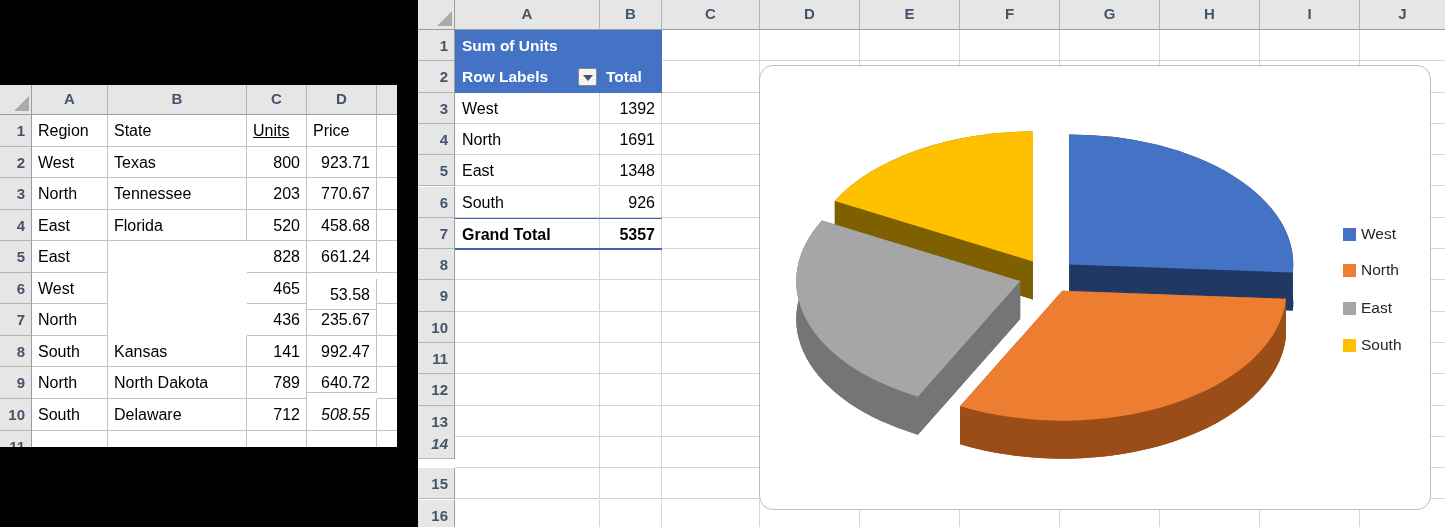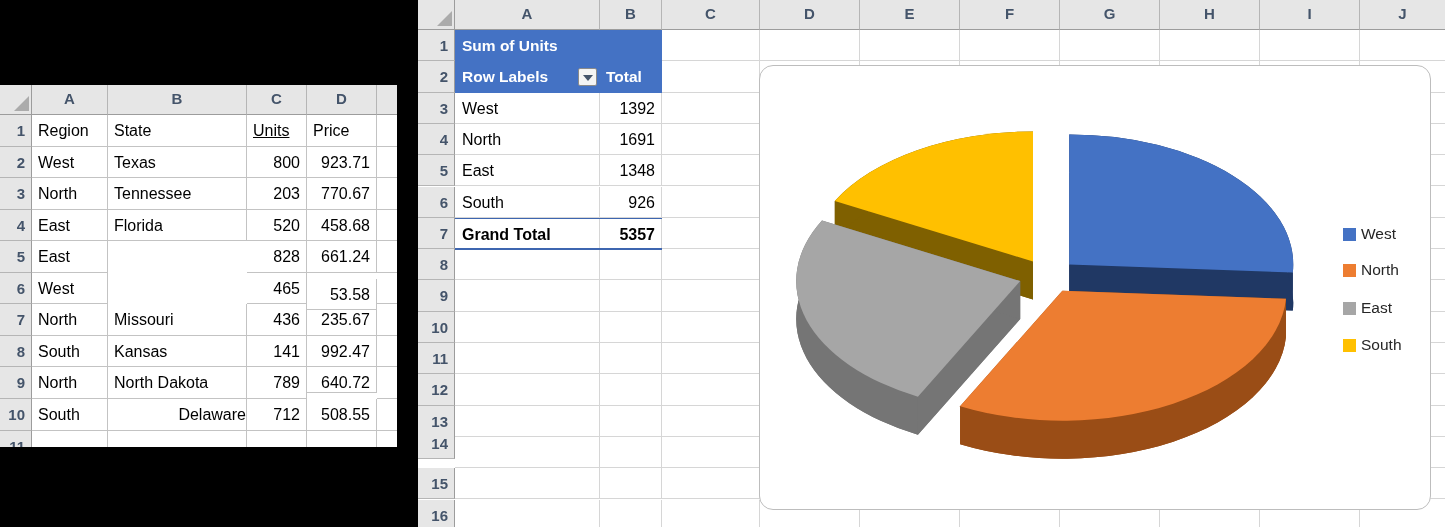--- a/index.html
+++ b/index.html
@@ -85,41 +85,40 @@
       <div class="cell txt-r" style="left: 247px; top: 156.24px; width: 60px; height: 31.56px; line-height: 31.56px;">828</div>
       <div class="cell txt-r" style="left: 307px; top: 156.24px; width: 70px; height: 31.56px; line-height: 31.56px;">661.24</div>
       <div class="cell txt-l" style="left: 377px; top: 156.24px; width: 21px; height: 31.56px; line-height: 31.56px;"></div>
       <div class="rhdr" style="left: 0px; top: 187.8px; width: 32px; height: 31.56px; line-height: 31.56px;">6</div>
       <div class="cell txt-l" style="left: 32px; top: 187.8px; width: 76px; height: 31.56px; line-height: 31.56px;">West</div>
       <div class="cell txt-r" style="left: 247px; top: 187.8px; width: 60px; height: 31.56px; line-height: 31.56px;">465</div>
       <div class="cell txt-r" style="left: 307px; top: 187.8px; width: 70px; height: 31.56px; line-height: 31.56px; margin-top: 6px;">53.58</div>
       <div class="cell txt-l" style="left: 377px; top: 187.8px; width: 21px; height: 31.56px; line-height: 31.56px;"></div>
       <div class="rhdr" style="left: 0px; top: 219.36px; width: 32px; height: 31.56px; line-height: 31.56px;">7</div>
       <div class="cell txt-l" style="left: 32px; top: 219.36px; width: 76px; height: 31.56px; line-height: 31.56px;">North</div>
-      <div class="cell txt-l" style="left: 108px; top: 219.36px; width: 139px; height: 31.56px; line-height: 31.56px;">Missouri</div>
       <div class="cell txt-r" style="left: 247px; top: 219.36px; width: 60px; height: 31.56px; line-height: 31.56px;">436</div>
       <div class="cell txt-r" style="left: 307px; top: 219.36px; width: 70px; height: 31.56px; line-height: 31.56px;">235.67</div>
       <div class="cell txt-l" style="left: 377px; top: 219.36px; width: 21px; height: 31.56px; line-height: 31.56px;"></div>
       <div class="rhdr" style="left: 0px; top: 250.92px; width: 32px; height: 31.56px; line-height: 31.56px;">8</div>
       <div class="cell txt-l" style="left: 32px; top: 250.92px; width: 76px; height: 31.56px; line-height: 31.56px;">South</div>
       <div class="cell txt-l" style="left: 108px; top: 250.92px; width: 139px; height: 31.56px; line-height: 31.56px;">Kansas</div>
       <div class="cell txt-r" style="left: 247px; top: 250.92px; width: 60px; height: 31.56px; line-height: 31.56px;">141</div>
       <div class="cell txt-r" style="left: 307px; top: 250.92px; width: 70px; height: 31.56px; line-height: 31.56px;">992.47</div>
       <div class="cell txt-l" style="left: 377px; top: 250.92px; width: 21px; height: 31.56px; line-height: 31.56px;"></div>
       <div class="rhdr" style="left: 0px; top: 282.48px; width: 32px; height: 31.56px; line-height: 31.56px;">9</div>
       <div class="cell txt-l" style="left: 32px; top: 282.48px; width: 76px; height: 31.56px; line-height: 31.56px;">North</div>
       <div class="cell txt-l" style="left: 108px; top: 282.48px; width: 139px; height: 31.56px; line-height: 31.56px;">North Dakota</div>
       <div class="cell txt-r" style="left: 247px; top: 282.48px; width: 60px; height: 31.56px; line-height: 31.56px;">789</div>
       <div class="cell txt-r" style="left: 307px; top: 282.48px; width: 70px; height: 26px; line-height: 31.56px;">640.72</div>
       <div class="cell txt-l" style="left: 377px; top: 282.48px; width: 21px; height: 31.56px; line-height: 31.56px;"></div>
       <div class="rhdr" style="left: 0px; top: 314.04px; width: 32px; height: 31.56px; line-height: 31.56px;">10</div>
       <div class="cell txt-l" style="left: 32px; top: 314.04px; width: 76px; height: 31.56px; line-height: 31.56px;">South</div>
-      <div class="cell txt-l" style="left: 108px; top: 314.04px; width: 139px; height: 31.56px; line-height: 31.56px; text-align: right;">Delaware</div>
+      <div class="cell txt-l" style="left: 108px; top: 314.04px; width: 139px; height: 31.56px; line-height: 31.56px;">Delaware</div>
       <div class="cell txt-r" style="left: 247px; top: 314.04px; width: 60px; height: 31.56px; line-height: 31.56px;">712</div>
-      <div class="cell txt-r" style="left: 307px; top: 314.04px; width: 70px; height: 31.56px; line-height: 31.56px;">508.55</div>
+      <div class="cell txt-r" style="left: 307px; top: 314.04px; width: 70px; height: 31.56px; line-height: 31.56px; font-style: italic;">508.55</div>
       <div class="cell txt-l" style="left: 377px; top: 314.04px; width: 21px; height: 31.56px; line-height: 31.56px;"></div>
       <div class="rhdr" style="left: 0px; top: 345.6px; width: 32px; height: 31.56px; line-height: 31.56px;">11</div>
       <div class="cell txt-l" style="left: 32px; top: 345.6px; width: 76px; height: 31.56px; line-height: 31.56px;"></div>
       <div class="cell txt-l" style="left: 108px; top: 345.6px; width: 139px; height: 31.56px; line-height: 31.56px;"></div>
       <div class="cell txt-l" style="left: 247px; top: 345.6px; width: 60px; height: 31.56px; line-height: 31.56px;"></div>
       <div class="cell txt-l" style="left: 307px; top: 345.6px; width: 70px; height: 31.56px; line-height: 31.56px;"></div>
       <div class="cell txt-l" style="left: 377px; top: 345.6px; width: 21px; height: 31.56px; line-height: 31.56px;"></div>
     </div>
 
   <div id="right-sheet" class="sheet" style="left:418px;top:0;width:1027px;height:527px;">
@@ -298,21 +297,21 @@
       <div class="cell txt-l" style="left: 37px; top: 405.6px; width: 145px; height: 31.3px; line-height: 31.3px;"></div>
       <div class="cell txt-l" style="left: 182px; top: 405.6px; width: 62px; height: 31.3px; line-height: 31.3px;"></div>
       <div class="cell txt-l" style="left: 244px; top: 405.6px; width: 98px; height: 31.3px; line-height: 31.3px;"></div>
       <div class="cell txt-l" style="left: 342px; top: 405.6px; width: 100px; height: 31.3px; line-height: 31.3px;"></div>
       <div class="cell txt-l" style="left: 442px; top: 405.6px; width: 100px; height: 31.3px; line-height: 31.3px;"></div>
       <div class="cell txt-l" style="left: 542px; top: 405.6px; width: 100px; height: 31.3px; line-height: 31.3px;"></div>
       <div class="cell txt-l" style="left: 642px; top: 405.6px; width: 100px; height: 31.3px; line-height: 31.3px;"></div>
       <div class="cell txt-l" style="left: 742px; top: 405.6px; width: 100px; height: 31.3px; line-height: 31.3px;"></div>
       <div class="cell txt-l" style="left: 842px; top: 405.6px; width: 100px; height: 31.3px; line-height: 31.3px;"></div>
       <div class="cell txt-l" style="left: 942px; top: 405.6px; width: 86px; height: 31.3px; line-height: 31.3px;"></div>
-      <div class="rhdr" style="left: 0px; top: 428px; width: 37px; height: 31.3px; line-height: 31.3px;">14</div>
+      <div class="rhdr" style="left: 0px; top: 428px; width: 37px; height: 31.3px; line-height: 31.3px; font-style: italic;">14</div>
       <div class="cell txt-l" style="left: 37px; top: 436.9px; width: 145px; height: 31.3px; line-height: 31.3px;"></div>
       <div class="cell txt-l" style="left: 182px; top: 436.9px; width: 62px; height: 31.3px; line-height: 31.3px;"></div>
       <div class="cell txt-l" style="left: 244px; top: 436.9px; width: 98px; height: 31.3px; line-height: 31.3px;"></div>
       <div class="cell txt-l" style="left: 342px; top: 436.9px; width: 100px; height: 31.3px; line-height: 31.3px;"></div>
       <div class="cell txt-l" style="left: 442px; top: 436.9px; width: 100px; height: 31.3px; line-height: 31.3px;"></div>
       <div class="cell txt-l" style="left: 542px; top: 436.9px; width: 100px; height: 31.3px; line-height: 31.3px;"></div>
       <div class="cell txt-l" style="left: 642px; top: 436.9px; width: 100px; height: 31.3px; line-height: 31.3px;"></div>
       <div class="cell txt-l" style="left: 742px; top: 436.9px; width: 100px; height: 31.3px; line-height: 31.3px;"></div>
       <div class="cell txt-l" style="left: 842px; top: 436.9px; width: 100px; height: 31.3px; line-height: 31.3px;"></div>
       <div class="cell txt-l" style="left: 942px; top: 436.9px; width: 86px; height: 31.3px; line-height: 31.3px;"></div>

